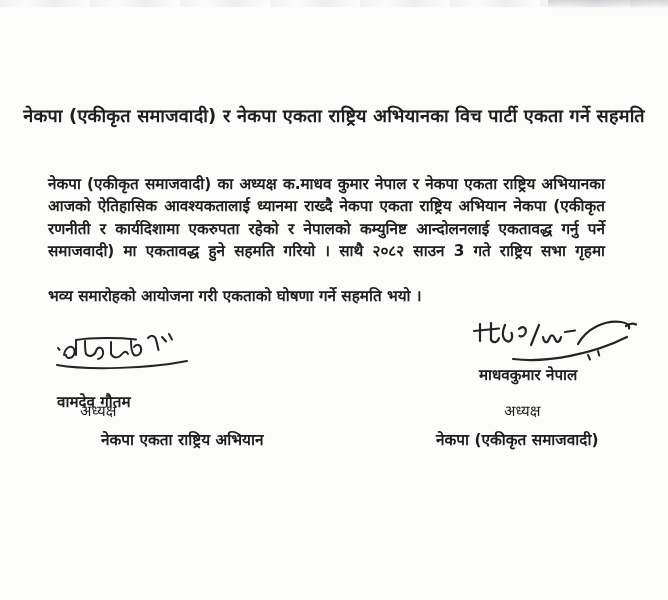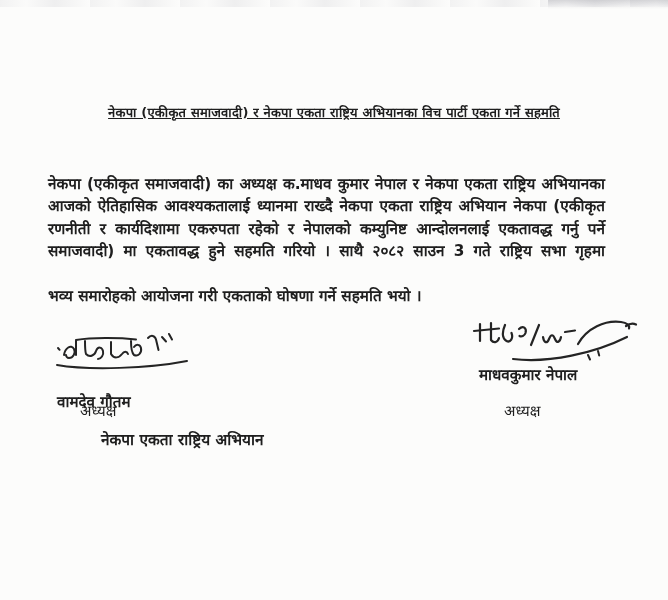--- a/index.html
+++ b/index.html
@@ -29,25 +29,24 @@
     position: absolute;
     top: 0; left: 548px;
     width: 120px; height: 9px;
     background: linear-gradient(180deg, rgba(120,120,132,0.28), rgba(160,160,172,0.10) 70%, rgba(255,255,255,0));
     filter: blur(0.5px);
   }
   .doc-title {
     position: absolute;
     top: 103px; left: 0; right: 0;
     text-align: center;
-    font-size: 13px;
+    font-size: 18px;
     font-weight: 700;
     letter-spacing: 0.2px;
     white-space: nowrap;
-    text-decoration: underline;
   }
   .doc-body {
     position: absolute;
     top: 173px; left: 48px;
     width: 557px;
     font-size: 15.3px;
     font-weight: 600;
     line-height: 22.3px;
   }
   .body-line {
@@ -143,15 +142,16 @@
       <path stroke-width="2.2" d="M99,17 l10,-1.5"></path>
       <path stroke-width="2.2" d="M112,29 c9,-16 27,-24 43,-22 c6,0.8 9,3.5 8,6.5"></path>
       <path stroke-width="2.2" d="M160,11 c3.5,-2.5 7,-3 10,-1.5"></path>
       <path stroke-width="2.2" d="M47,44 c36,4.5 82,-6 114,-22"></path>
       <path stroke-width="2" d="M122,40 l2,4.5"></path>
       <path stroke-width="2" d="M132,36 l1.2,4.5"></path>
     </svg>
   </div>
   <div class="printed-name" style="left:479px; top:364px;">माधवकुमार नेपाल</div>
   <div class="role-label" style="left:504px; top:400px;">अध्यक्ष</div>
+  <div class="party-name" style="left:436px; top:429px;">नेकपा (एकीकृत समाजवादी)</div>
 
 
 </div>
 
 </body></html>

